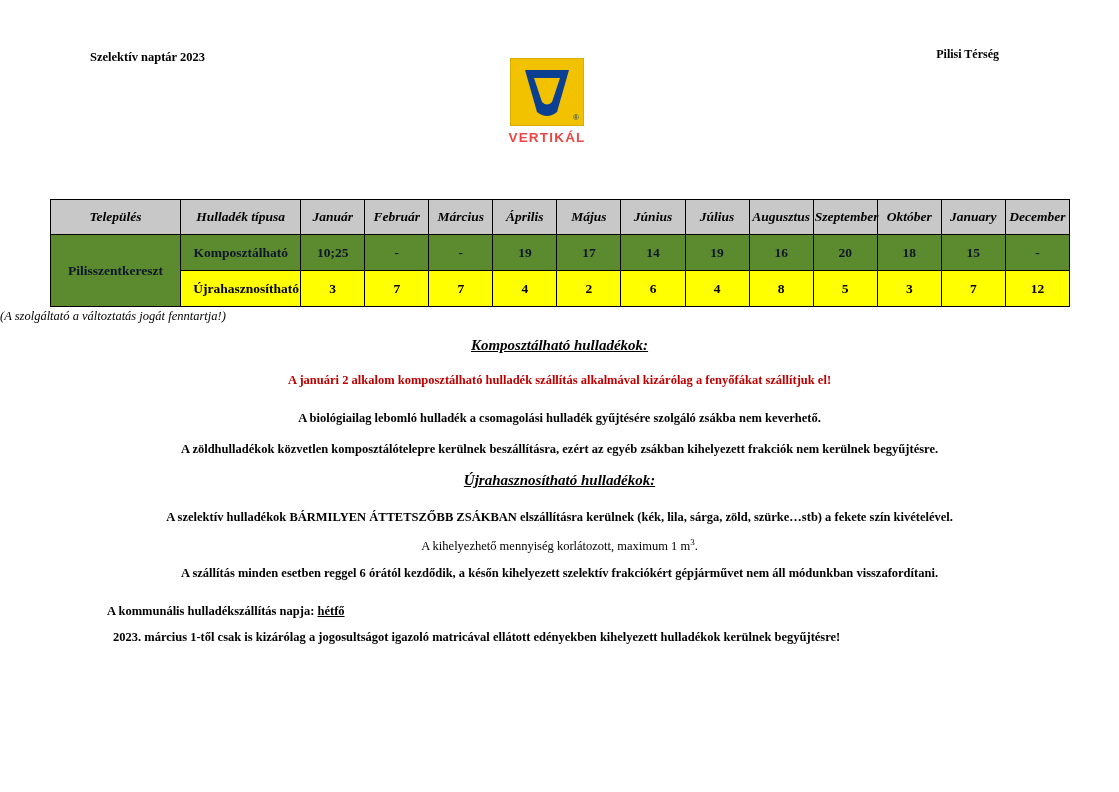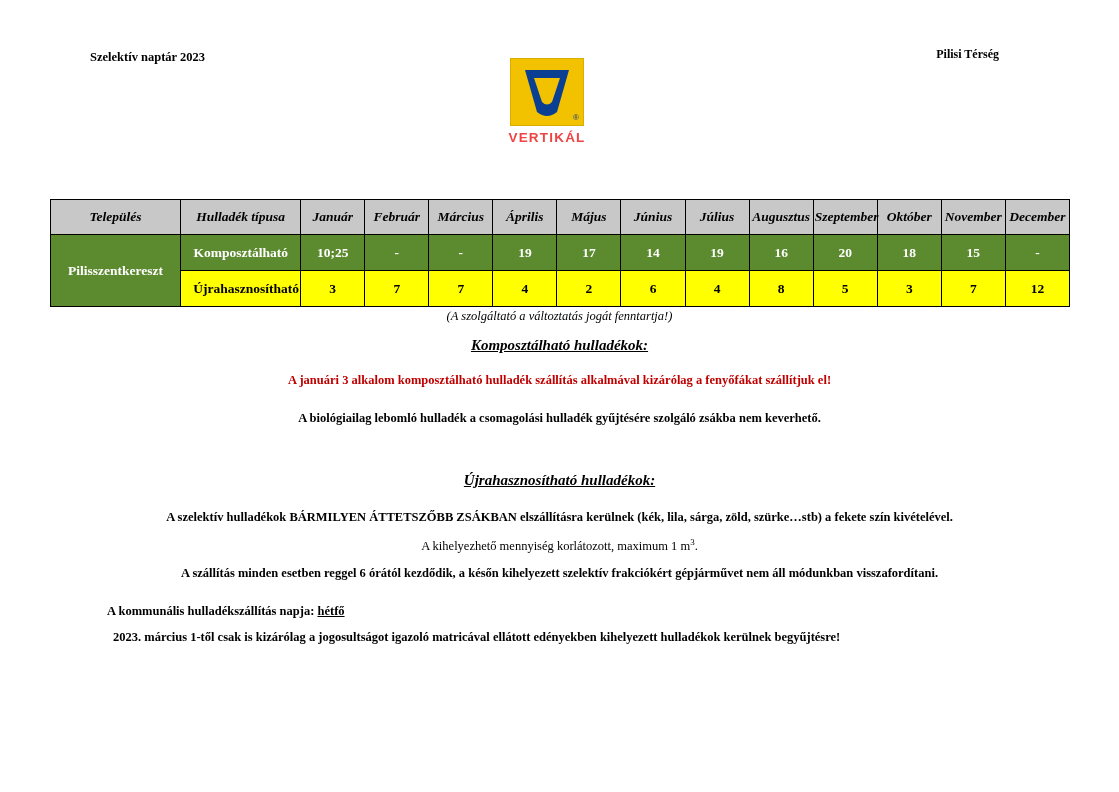--- a/index.html
+++ b/index.html
@@ -101,21 +101,21 @@
   .col-town { width: 128px; }
   .col-type { width: 118px; }
   .col-month { width: 63px; }
   .cell-town {
     background: #c8c8c8;
     font-weight: bold;
     font-size: 15px;
   }
   .row-comp td {
     background: #5c8a2f;
-    color: #ffffff;
+    color: #0f172a;
     font-weight: bold;
     height: 31px;
   }
   .row-comp td.type-cell {
     font-size: 13.5px;
   }
   .row-recy td {
     background: #ffff00;
     color: #000000;
     font-weight: bold;
@@ -123,21 +123,20 @@
   }
   .row-recy td.type-cell {
     font-size: 13.5px;
     padding-left: 12px;
   }
   
   .note-italic {
     position: absolute;
     width: 1119px;
     top: 309px;
-    text-align: center;
     font-size: 12.5px;
     font-style: italic;
   }
   .sect-title {
     position: absolute;
     width: 1119px;
     text-align: center;
     font-weight: bold;
     font-style: italic;
     font-size: 15px;
@@ -227,21 +226,21 @@
         <td>Január</td>
         <td>Február</td>
         <td>Március</td>
         <td>Április</td>
         <td>Május</td>
         <td>Június</td>
         <td>Július</td>
         <td>Augusztus</td>
         <td>Szeptember</td>
         <td>Október</td>
-        <td>November</td>
+        <td>January</td>
         <td>December</td>
       </tr>
       <tr class="row-comp">
         <td class="cell-town" rowspan="2">Pilisszentkereszt</td>
         <td class="type-cell">Komposztálható</td>
         <td>10;25</td>
         <td>-</td>
         <td>-</td>
         <td>19</td>
         <td>17</td>
@@ -268,22 +267,23 @@
         <td>7</td>
         <td>12</td>
       </tr>
     </tbody>
       </table>
   </div>
 
   <div class="note-italic">(A szolgáltató a változtatás jogát fenntartja!)</div>
 
   <div class="sect-title t1">Komposztálható hulladékok:</div>
-  <div class="line l-red">A januári 3 alkalom komposztálható hulladék szállítás alkalmával kizárólag a fenyőfákat szállítjuk el!</div>
+  <div class="line l-red">A januári 2 alkalom komposztálható hulladék szállítás alkalmával kizárólag a fenyőfákat szállítjuk el!</div>
   <div class="line l2">A biológiailag lebomló hulladék a csomagolási hulladék gyűjtésére szolgáló zsákba nem keverhető.</div>
+  <div class="line l3">A zöldhulladékok közvetlen komposztálótelepre kerülnek beszállításra, ezért az egyéb zsákban kihelyezett frakciók nem kerülnek begyűjtésre.</div>
 
   <div class="sect-title t2">Újrahasznosítható hulladékok:</div>
   <div class="line l4">A szelektív hulladékok BÁRMILYEN ÁTTETSZŐBB ZSÁKBAN elszállításra kerülnek (kék, lila, sárga, zöld, szürke…stb) a fekete szín kivételével.</div>
   <div class="line l5">
     <span>A kihelyezhető mennyiség korlátozott, maximum 1 m</span><sup>3</sup><span>.</span>
   </div>
   <div class="line l6">A szállítás minden esetben reggel 6 órától kezdődik, a későn kihelyezett szelektív frakciókért gépjárművet nem áll módunkban visszafordítani.</div>
 
   <div class="foot1">
     <span>A kommunális hulladékszállítás napja: </span><u>hétfő</u>

